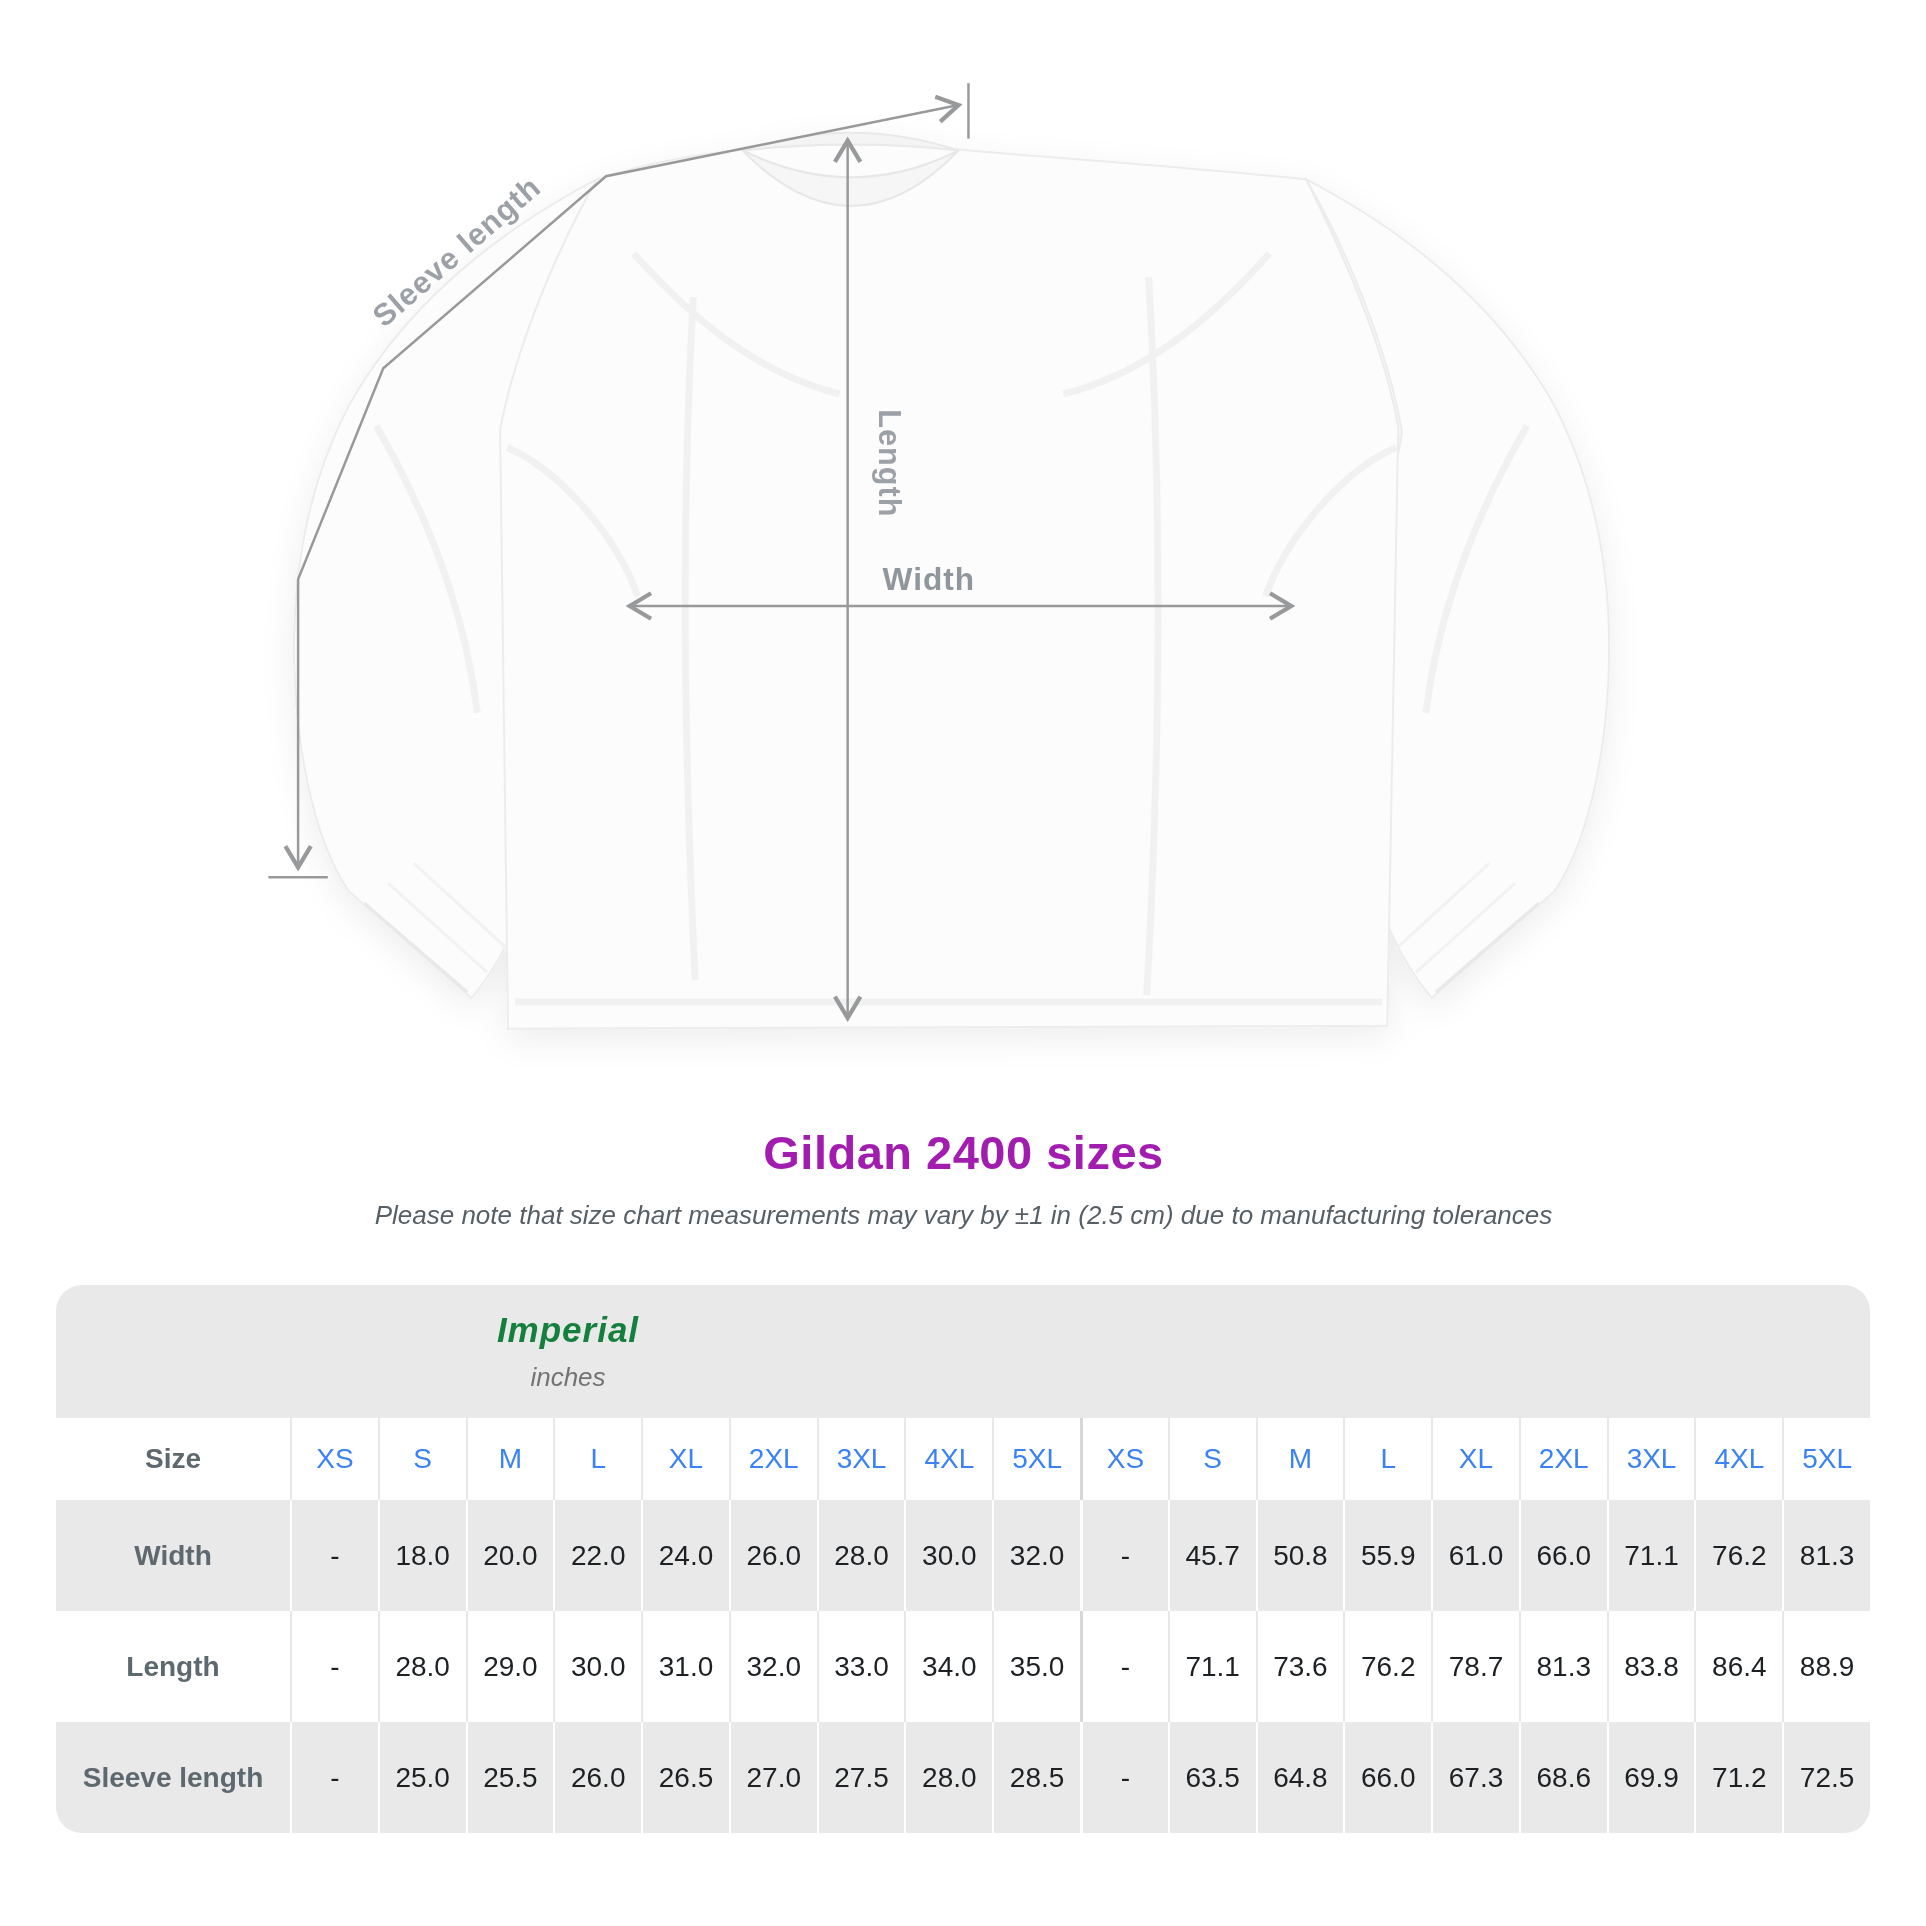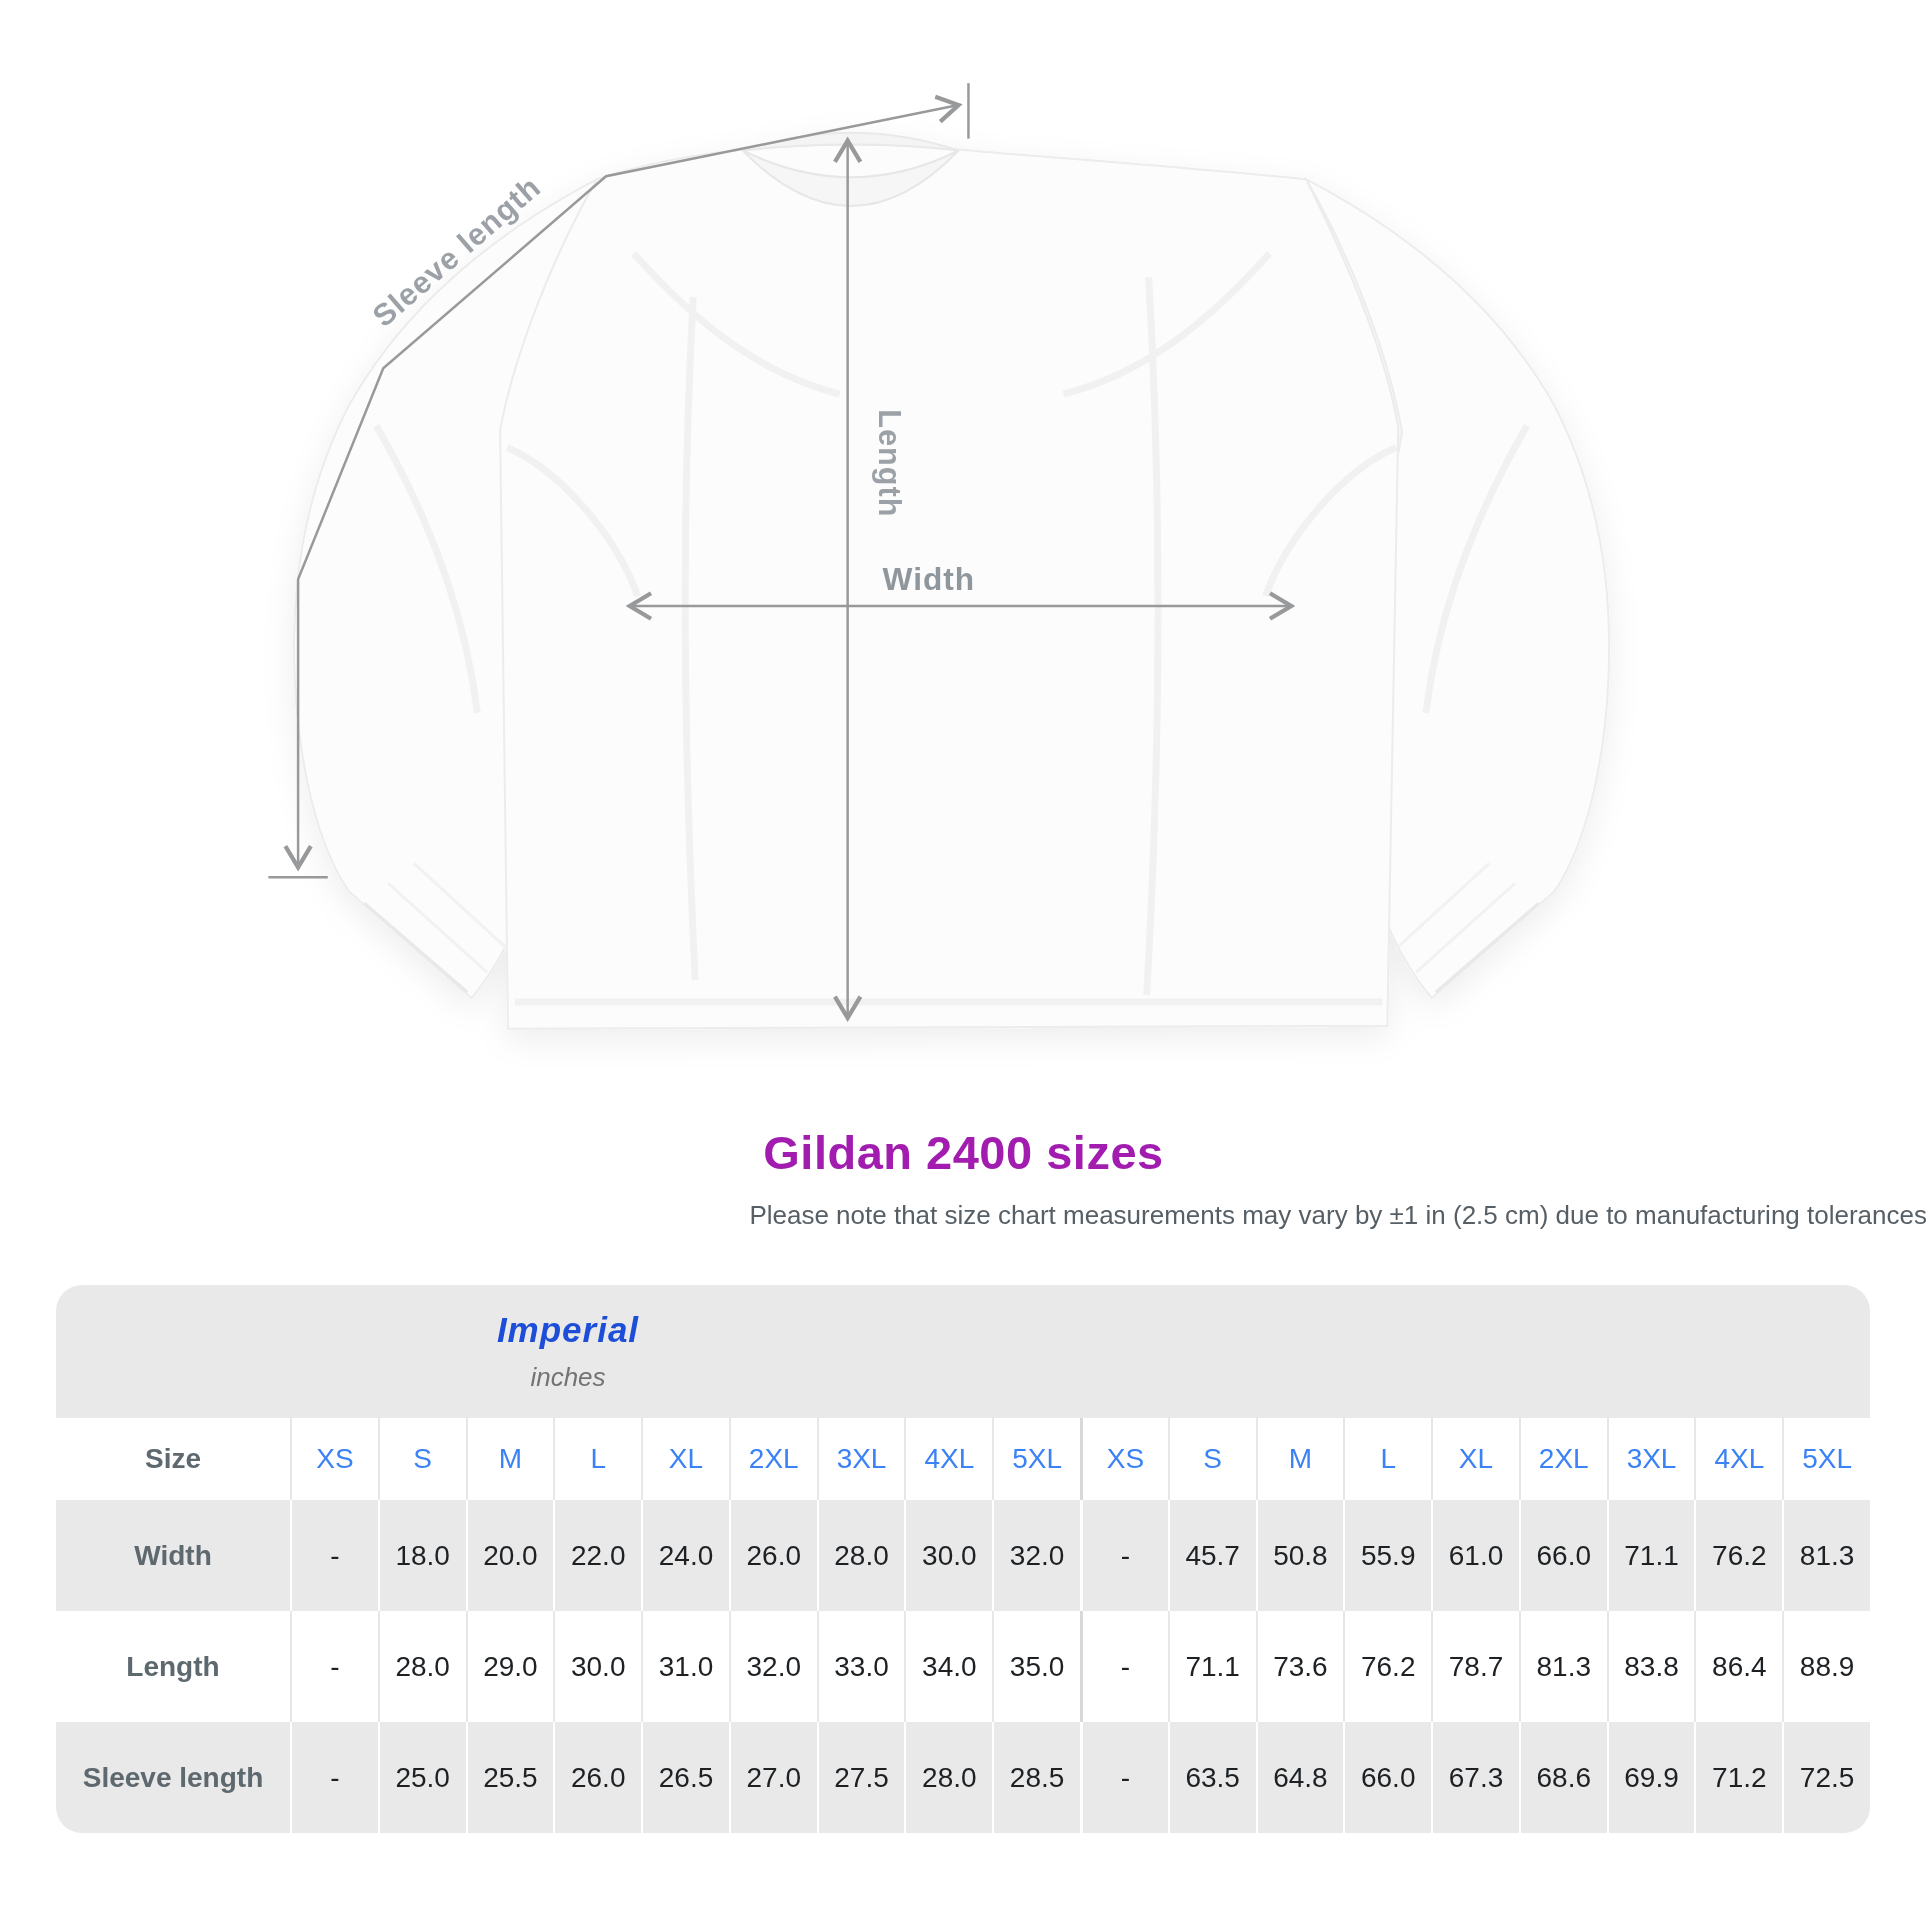--- a/index.html
+++ b/index.html
@@ -8,36 +8,36 @@
     font-family:"Liberation Sans",sans-serif;
   }
   
   .diagram{position:absolute;left:0;top:0;width:1927px;height:1109px;}
   
   .title{
     position:absolute;top:1125px;left:0;width:100%;text-align:center;
     font-size:47px;font-weight:bold;color:#a21caf;letter-spacing:0.5px;
   }
   .subtitle{
-    position:absolute;top:1200px;left:0;width:100%;text-align:right;
-    font-size:26px;color:#565f66;
+    position:absolute;top:1200px;left:0;width:100%;text-align:center;
+    font-size:26px;font-style:italic;color:#565f66;
   }
   
   .tbl{
     position:absolute;left:56px;top:1285px;width:1814px;
     border-radius:26px;overflow:hidden;
   }
   .band{
     display:grid;grid-template-columns:234px repeat(18,1fr);
     background:#e9e9e9;height:133px;
   }
   .sec{display:flex;flex-direction:column;align-items:center;justify-content:center;}
   .sec-imperial{grid-column:1/11;}
   .sec-metric{grid-column:11/20;}
-  .sec-name{font-size:35px;font-weight:bold;font-style:italic;color:#1d4ed8;letter-spacing:1px;}
+  .sec-name{font-size:35px;font-weight:bold;font-style:italic;color:#15803d;letter-spacing:1px;}
   .sec-unit{font-size:26px;font-style:italic;color:#737373;margin-top:12px;}
   .trow{display:grid;grid-template-columns:234px repeat(18,1fr);height:111px;}
   .h-size{height:82px;}
   .white{background:#ffffff;}
   .gray{background:#e9e9e9;}
   .cell{
     display:flex;align-items:center;justify-content:center;
     font-size:28px;color:#1d2124;white-space:nowrap;
   }
   .label{font-weight:bold;color:#5d686f;}

